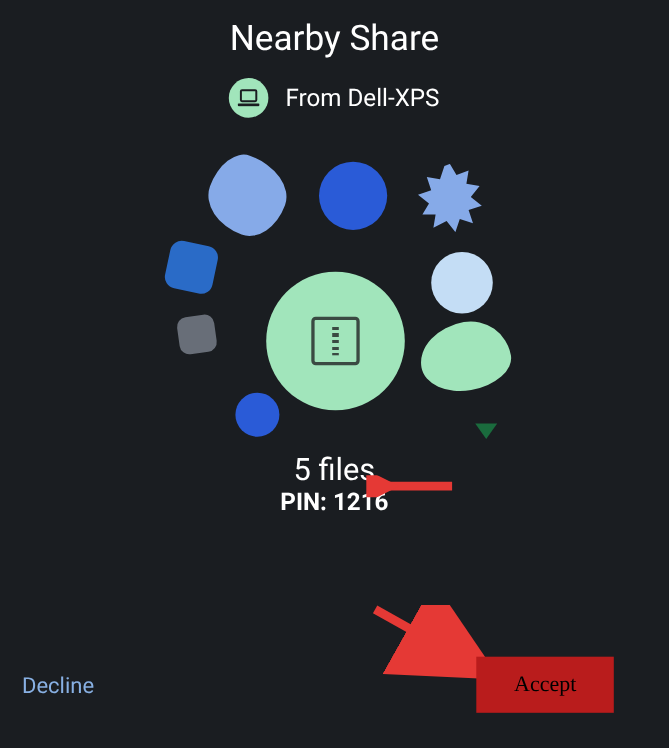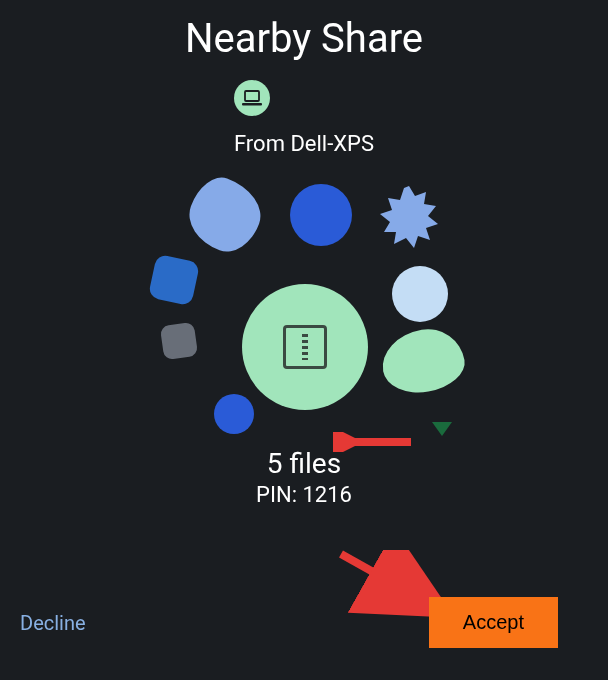--- a/index.html
+++ b/index.html
@@ -18,31 +18,30 @@
     }
     .container {
       width: 100%;
       height: 100%;
       display: flex;
       flex-direction: column;
       align-items: center;
       padding-top: 15px;
     }
     .title {
-      font-size: 40px;
+      font-size: 32px;
       font-weight: 400;
       color: #ffffff;
       margin-bottom: 18px;
     }
     .from-row {
       display: flex;
-      align-items: flex-start;
+      align-items: center;
       gap: 15px;
-      margin-bottom: 44px;
-      flex-direction: column;
+      margin-bottom: 56px;
     }
     .device-badge {
       width: 36px;
       height: 36px;
       background: #a1e5bb;
       border-radius: 50%;
       display: flex;
       align-items: center;
       justify-content: center;
     }
@@ -172,21 +171,21 @@
       top: 222px;
     }
     .files-text {
       font-size: 28px;
       font-weight: 400;
       color: #ffffff;
       margin-top: 2px;
     }
     .pin-text {
       font-size: 22px;
-      font-weight: 400;
+      font-weight: 700;
       color: #ffffff;
       margin-top: 2px;
     }
     .bottom-row {
       position: absolute;
       bottom: 32px;
       width: 100%;
       display: flex;
       justify-content: space-between;
       align-items: center;
@@ -194,27 +193,27 @@
     }
     .decline-btn {
       color: #88b0e3;
       font-size: 20px;
       background: transparent;
       border: none;
       cursor: pointer;
       font-family: inherit;
     }
     .accept-btn {
-      background: #f97316;
+      background: #b91c1c;
       color: #000000;
       font-size: 20px;
       border: none;
       padding: 14px 34px;
       cursor: pointer;
-      font-family: Liberation Sans, sans-serif;
+      font-family: Liberation Serif, serif;
     }
     .watermark {
       position: absolute;
       bottom: 38px;
       left: 50%;
       transform: translateX(-50%);
       color: #7a7a7a;
       font-size: 18px;
       font-style: italic;
       font-family: Georgia, serif;

